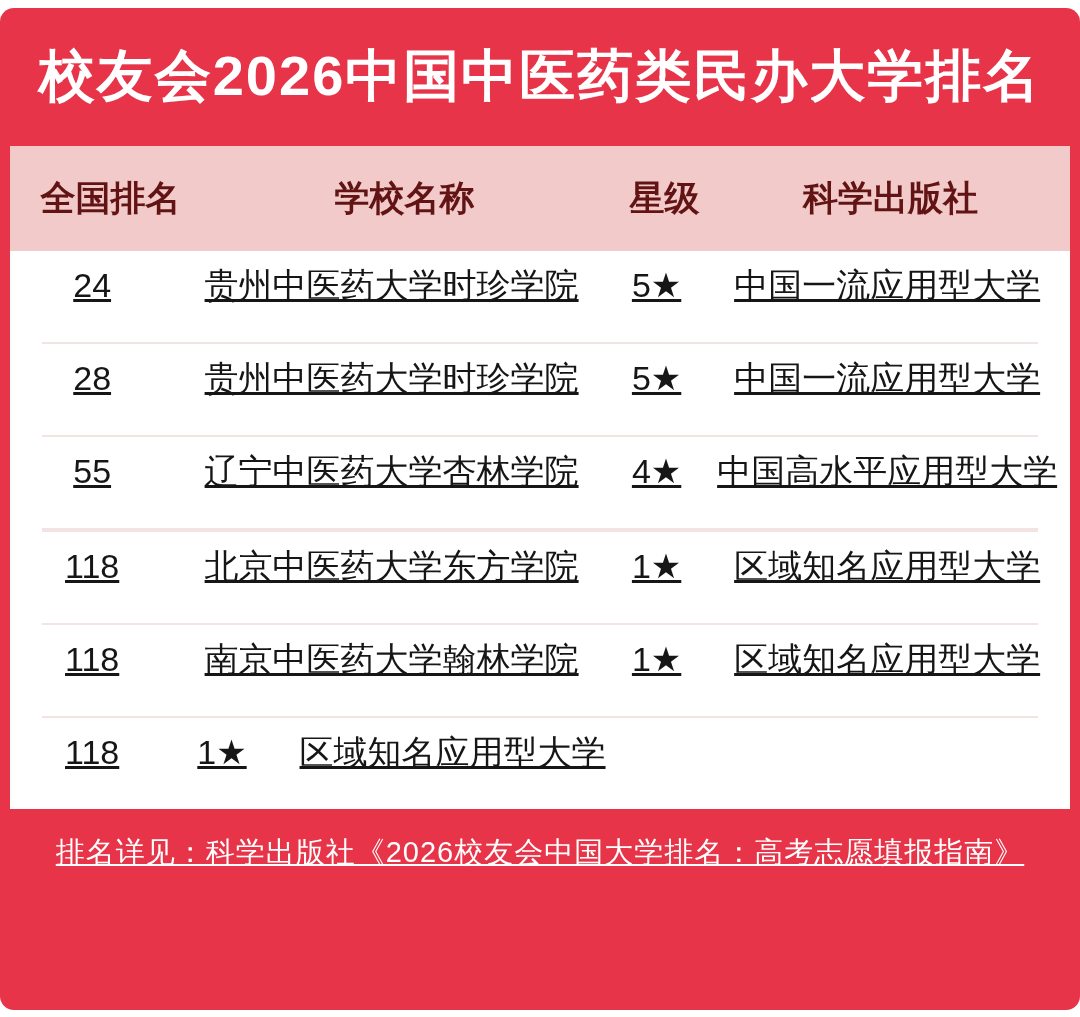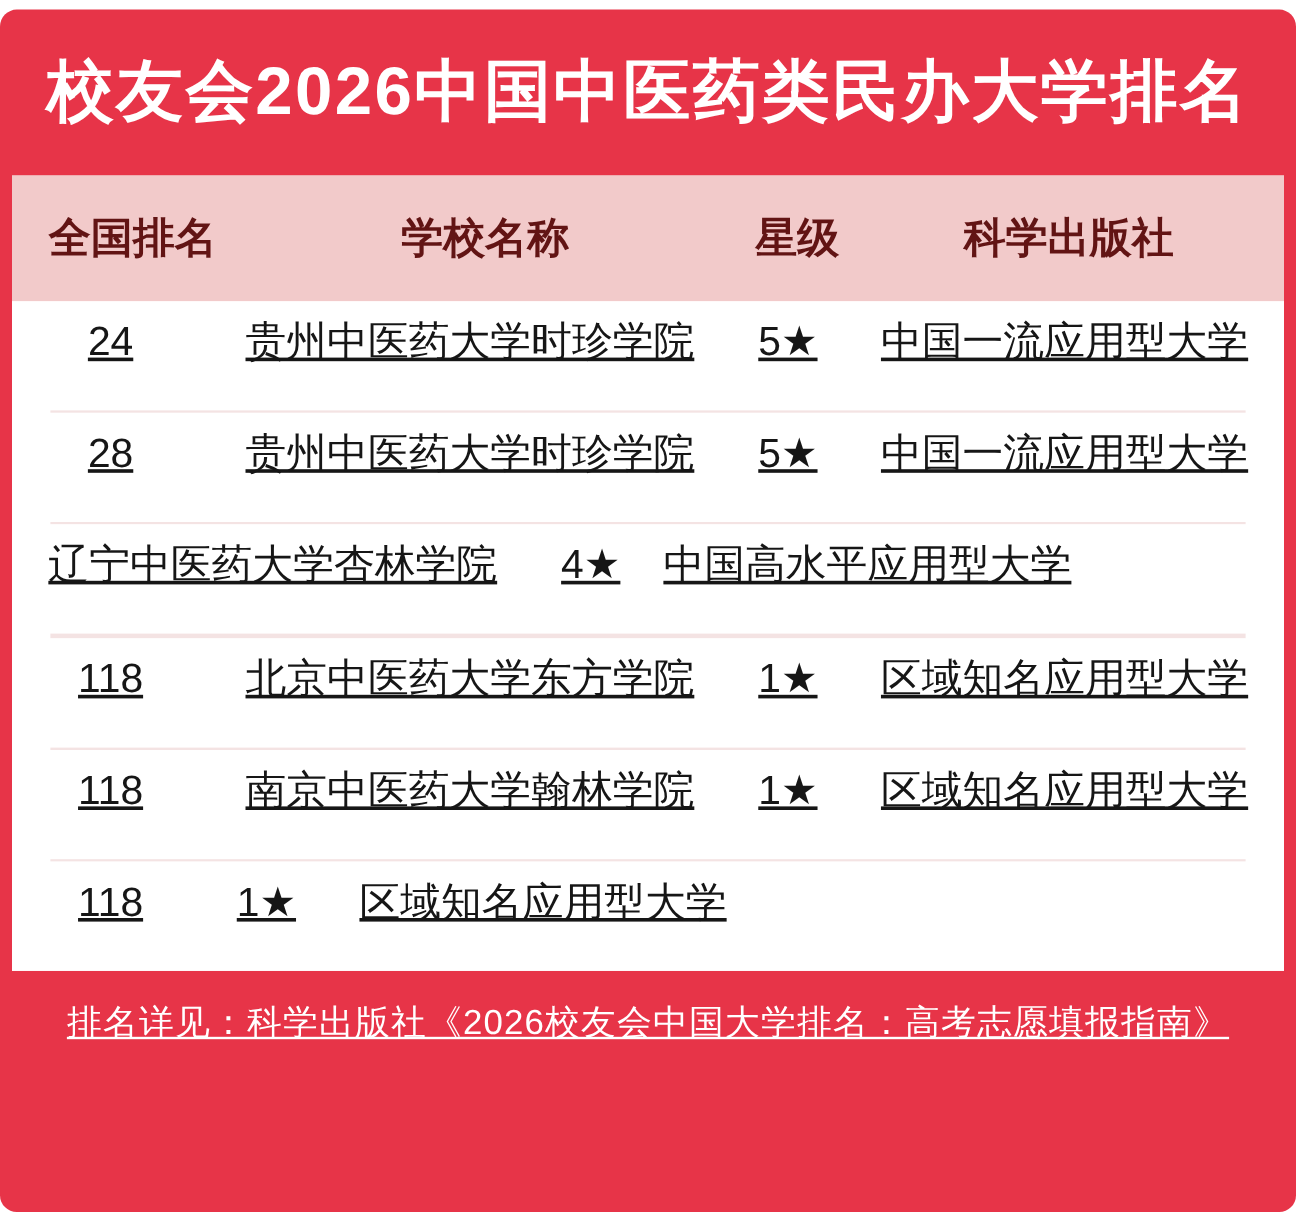--- a/index.html
+++ b/index.html
@@ -112,20 +112,21 @@
 
       <div class="row">
         <div class="cell c-rank">28</div>
         <div class="cell c-name">贵州中医药大学时珍学院</div>
         <div class="cell c-star">5★</div>
         <div class="cell c-level">中国一流应用型大学</div>
       </div>
       <div class="divider"></div>
 
       <div class="row">
+        <div class="cell c-rank">55</div>
         <div class="cell c-name">辽宁中医药大学杏林学院</div>
         <div class="cell c-star">4★</div>
         <div class="cell c-level">中国高水平应用型大学</div>
       </div>
       <div class="divider"></div>
 
       <div class="divider"></div>
 
       <div class="row">
         <div class="cell c-rank">118</div>

